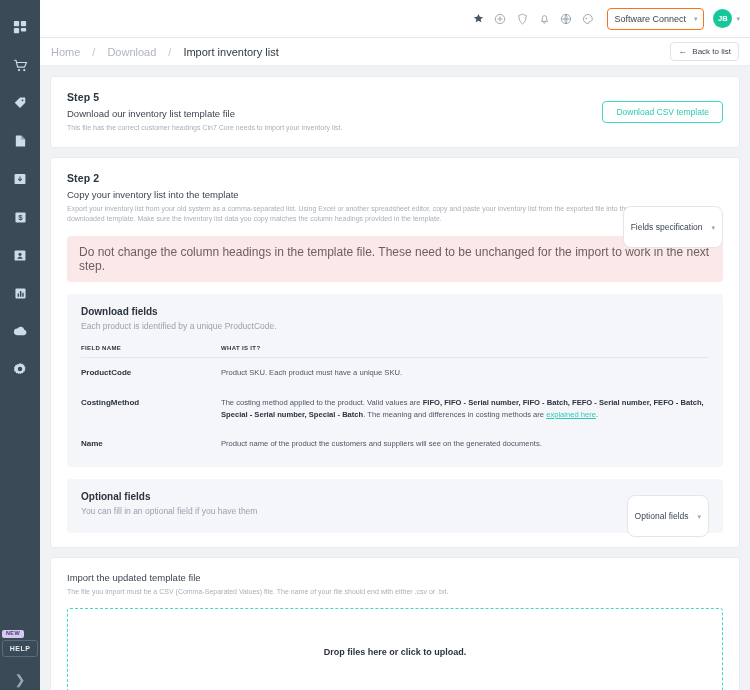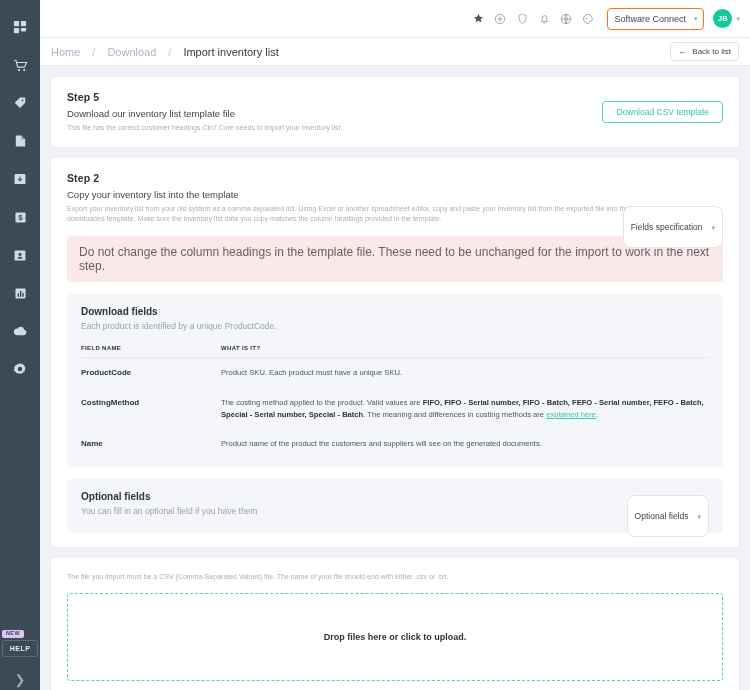--- a/index.html
+++ b/index.html
@@ -409,20 +409,21 @@
           <div class="panel-title">Optional fields</div>
           <div class="panel-sub">You can fill in an optional field if you have them</div>
           <div class="btn-dropdown-gray">
             <span>Optional fields</span>
             <span class="caret">▾</span>
           </div>
         </div>
       </section>
 
       <section class="card">
+        <div class="step-sub">Import the updated template file</div>
         <div class="step-desc">The file you import must be a CSV (Comma-Separated Values) file. The name of your file should end with either .csv or .txt.</div>
         <div class="dropzone">
           <span>Drop files here or click to upload.</span>
         </div>
       </section>
 
     </div>
   </div>
 </div>
 

